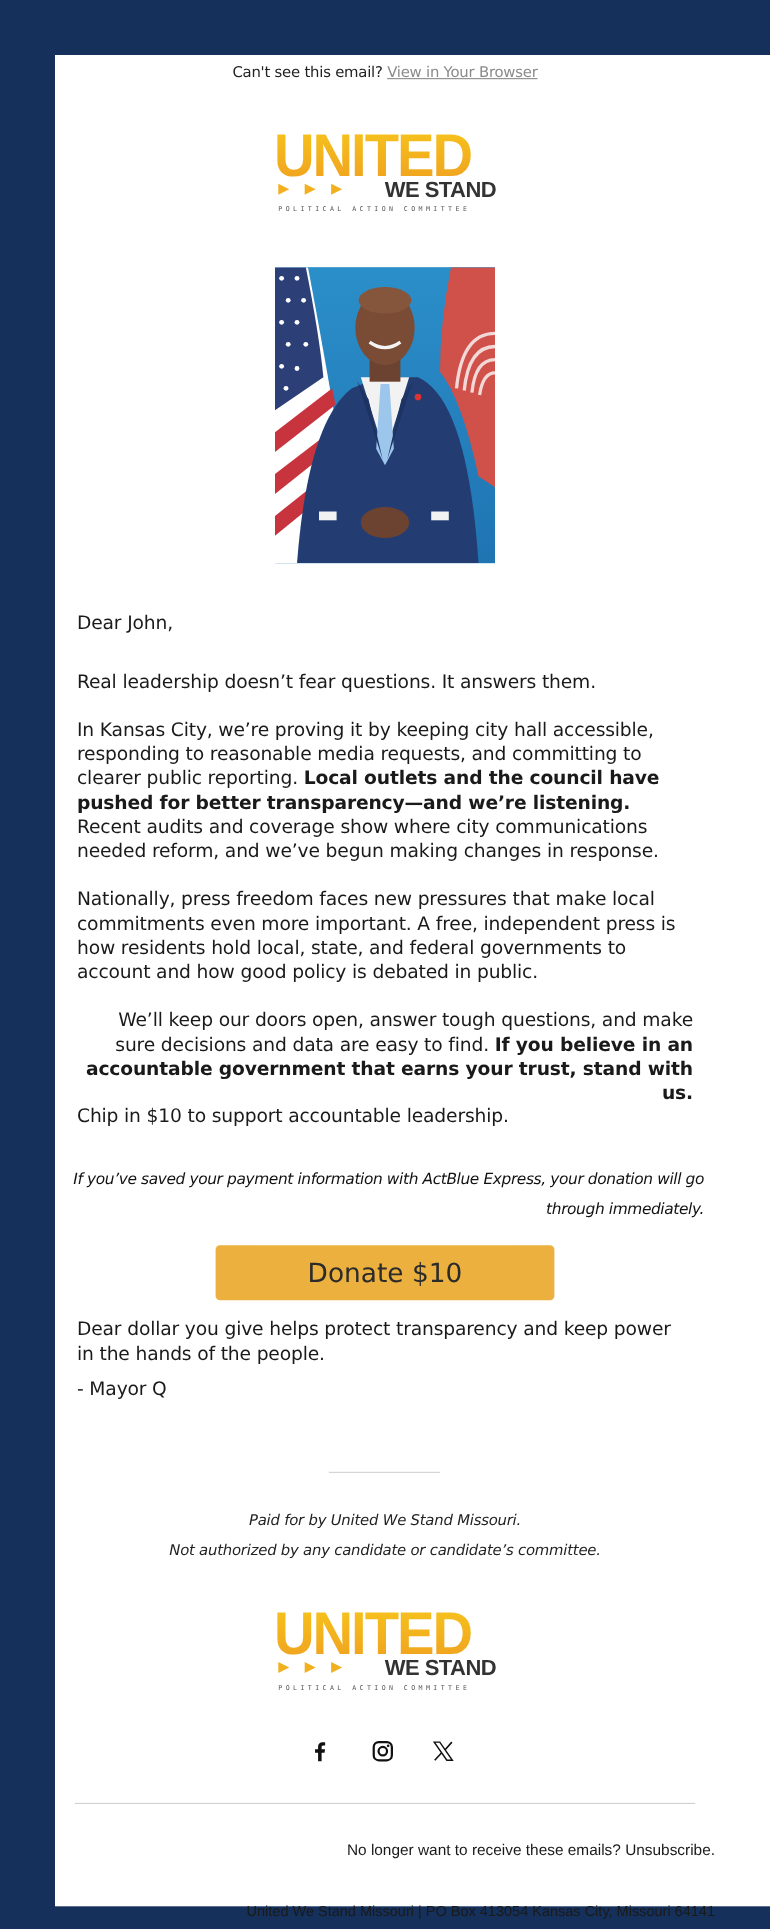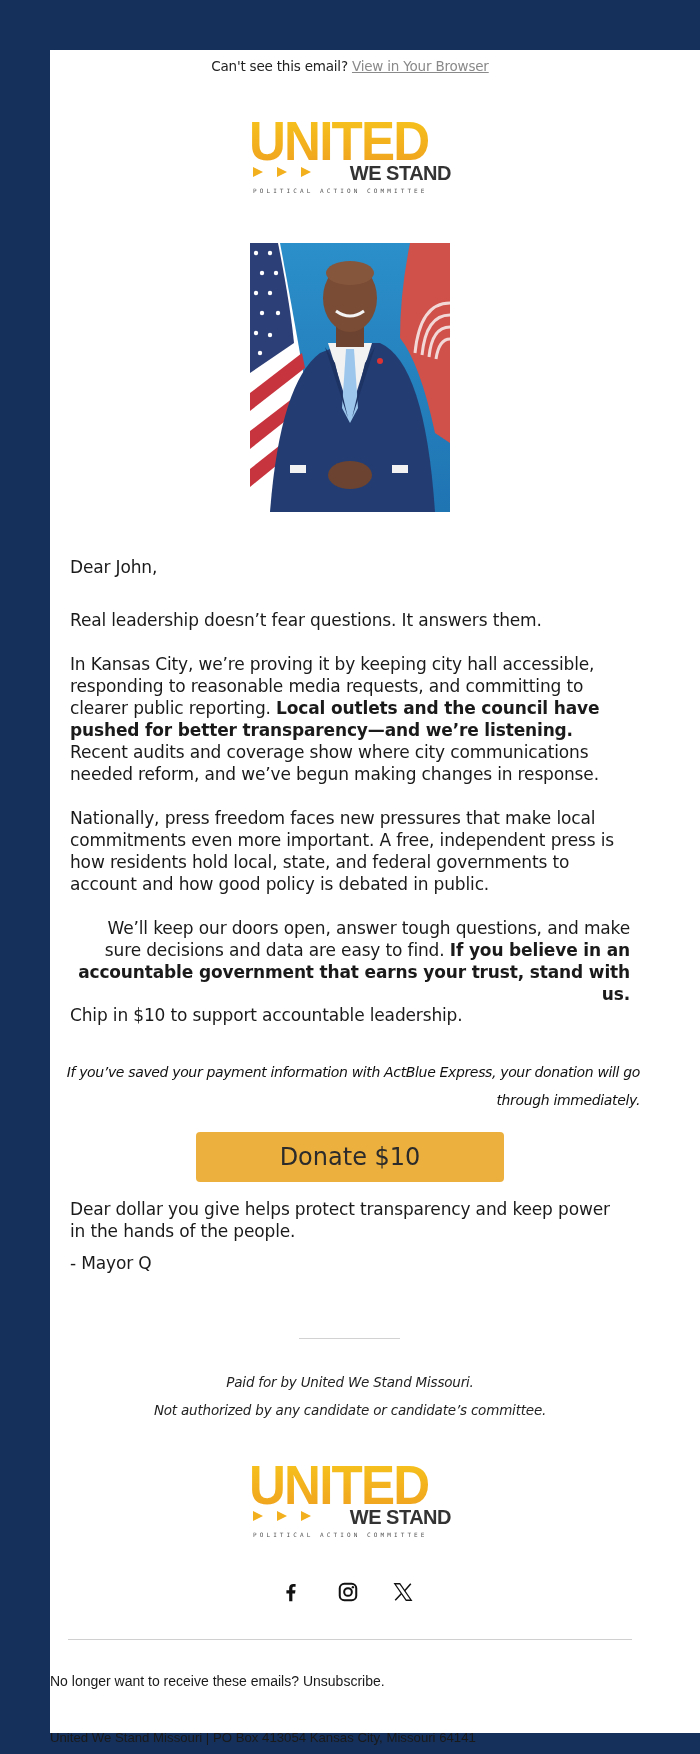--- a/index.html
+++ b/index.html
@@ -27,21 +27,21 @@
 
     .donate-btn { position: absolute; left: 146px; top: 1082px; width: 308px; height: 50px; background: #ecb03f; border-radius: 4px; display: flex; align-items: center; justify-content: center; font-size: 24px; color: #2b2b2b; cursor: pointer; }
 
     .divider-short { position: absolute; left: 249px; top: 1288px; width: 101px; height: 1px; background: #d2d2d2; }
     .disclaimer { position: absolute; left: 0; width: 600px; text-align: center; font-style: italic; font-size: 13.5px; color: #222; line-height: 18px; letter-spacing: -0.2px; }
 
     .social { position: absolute; top: 1531px; left: 0; width: 600px; height: 22px; }
     .social .icon { position: absolute; top: 0; width: 22px; height: 22px; cursor: pointer; }
 
     .divider-full { position: absolute; left: 18px; top: 1589px; width: 564px; height: 1px; background: #d0d0d0; }
-    .footer-line { position: absolute; left: 0; width: 600px; text-align: left; font-family: "Liberation Sans", sans-serif; color: #1a1a1a; }
+    .footer-line { position: absolute; left: 0; width: 600px; text-align: right; font-family: "Liberation Sans", sans-serif; color: #1a1a1a; }
     .footer-line a { color: #1a1a1a; text-decoration: none; }
   </style>
 </head>
 <body>
 
 <div class="card">
 
   <div class="preheader">
     <span>Can't see this email?</span>
     <a href="#">View in Your Browser</a>

